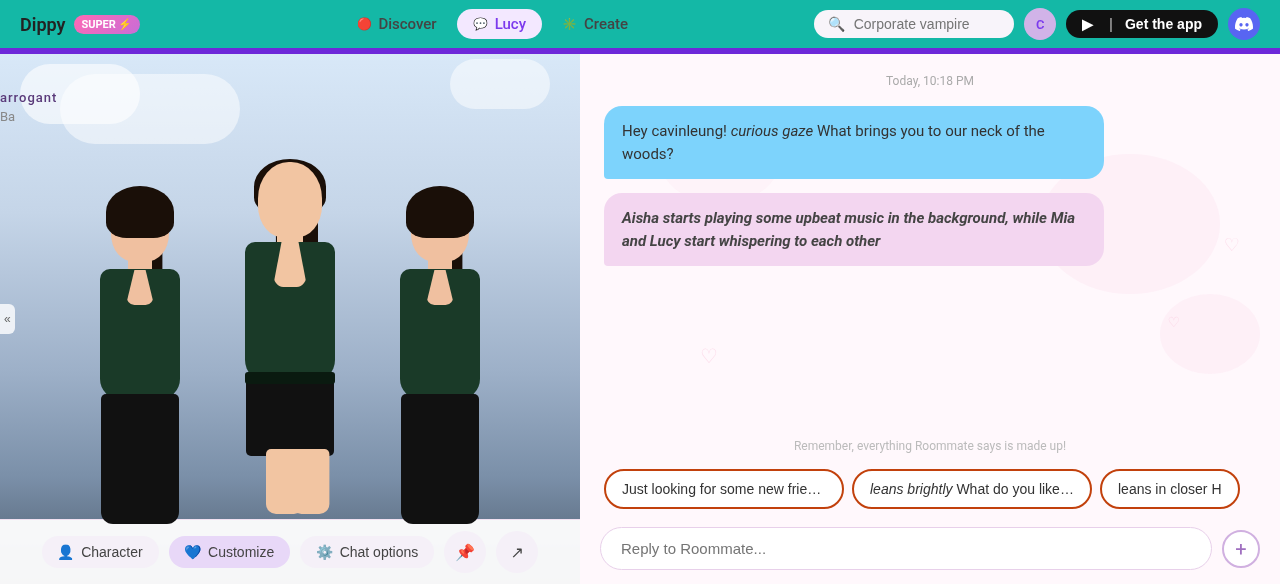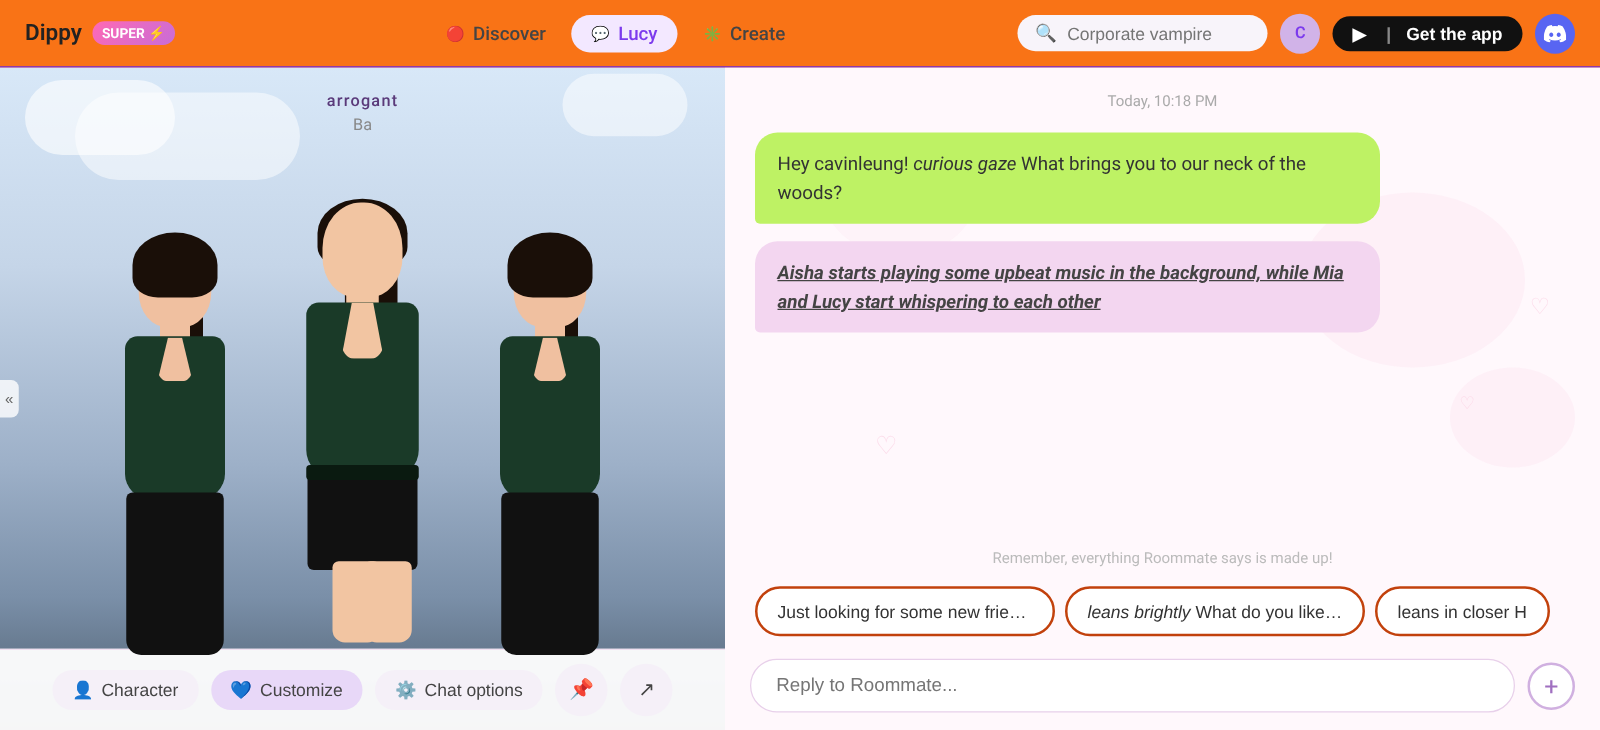--- a/index.html
+++ b/index.html
@@ -12,22 +12,22 @@
       display: flex;
       flex-direction: column;
     }
 
     
     .header {
       display: flex;
       align-items: center;
       padding: 0 20px;
       height: 54px;
-      border-bottom: 1px solid #6d28d9;
-      background: #f97316;
+      border-bottom: 6px solid #6d28d9;
+      background: #14b8a6;
       flex-shrink: 0;
       gap: 0;
     }
     .header-logo {
       display: flex;
       align-items: center;
       gap: 8px;
       margin-right: 30px;
     }
     .logo-text {
@@ -160,23 +160,22 @@
     }
     .character-bg {
       width: 100%;
       height: 100%;
       background: linear-gradient(180deg, #d8e8f8 0%, #c5d5e8 30%, #9db0c8 60%, #7a8fa8 80%, #4a5a6a 100%);
       position: absolute;
       top: 0; left: 0;
     }
     .character-title-area {
       position: absolute;
-      top: 20px;
+      top: 36px;
       left: 0; right: 0;
-      text-align: center;
       z-index: 2;
     }
     .character-subtitle {
       font-size: 13px;
       color: #5a3a7a;
       font-weight: 500;
       letter-spacing: 1px;
     }
     .character-title {
       font-size: 42px;
@@ -298,32 +297,31 @@
     .chat-bubble {
       max-width: 500px;
       padding: 14px 18px;
       border-radius: 18px;
       font-size: 15px;
       line-height: 1.5;
       margin-bottom: 14px;
       position: relative;
     }
     .bubble-from-character {
-      background: #bef264;
+      background: #7dd3fc;
       color: #333;
       border-bottom-left-radius: 4px;
       align-self: flex-start;
     }
     .bubble-italic {
       background: #f3d6f0;
       color: #444;
       border-bottom-left-radius: 4px;
       font-style: italic;
       font-weight: 600;
-      text-decoration: underline;
     }
     .bubble-italic span { font-weight: 700; }
 
     .disclaimer {
       text-align: center;
       font-size: 12px;
       color: #bbb;
       padding: 8px 0;
       margin-top: 34px;
     }

